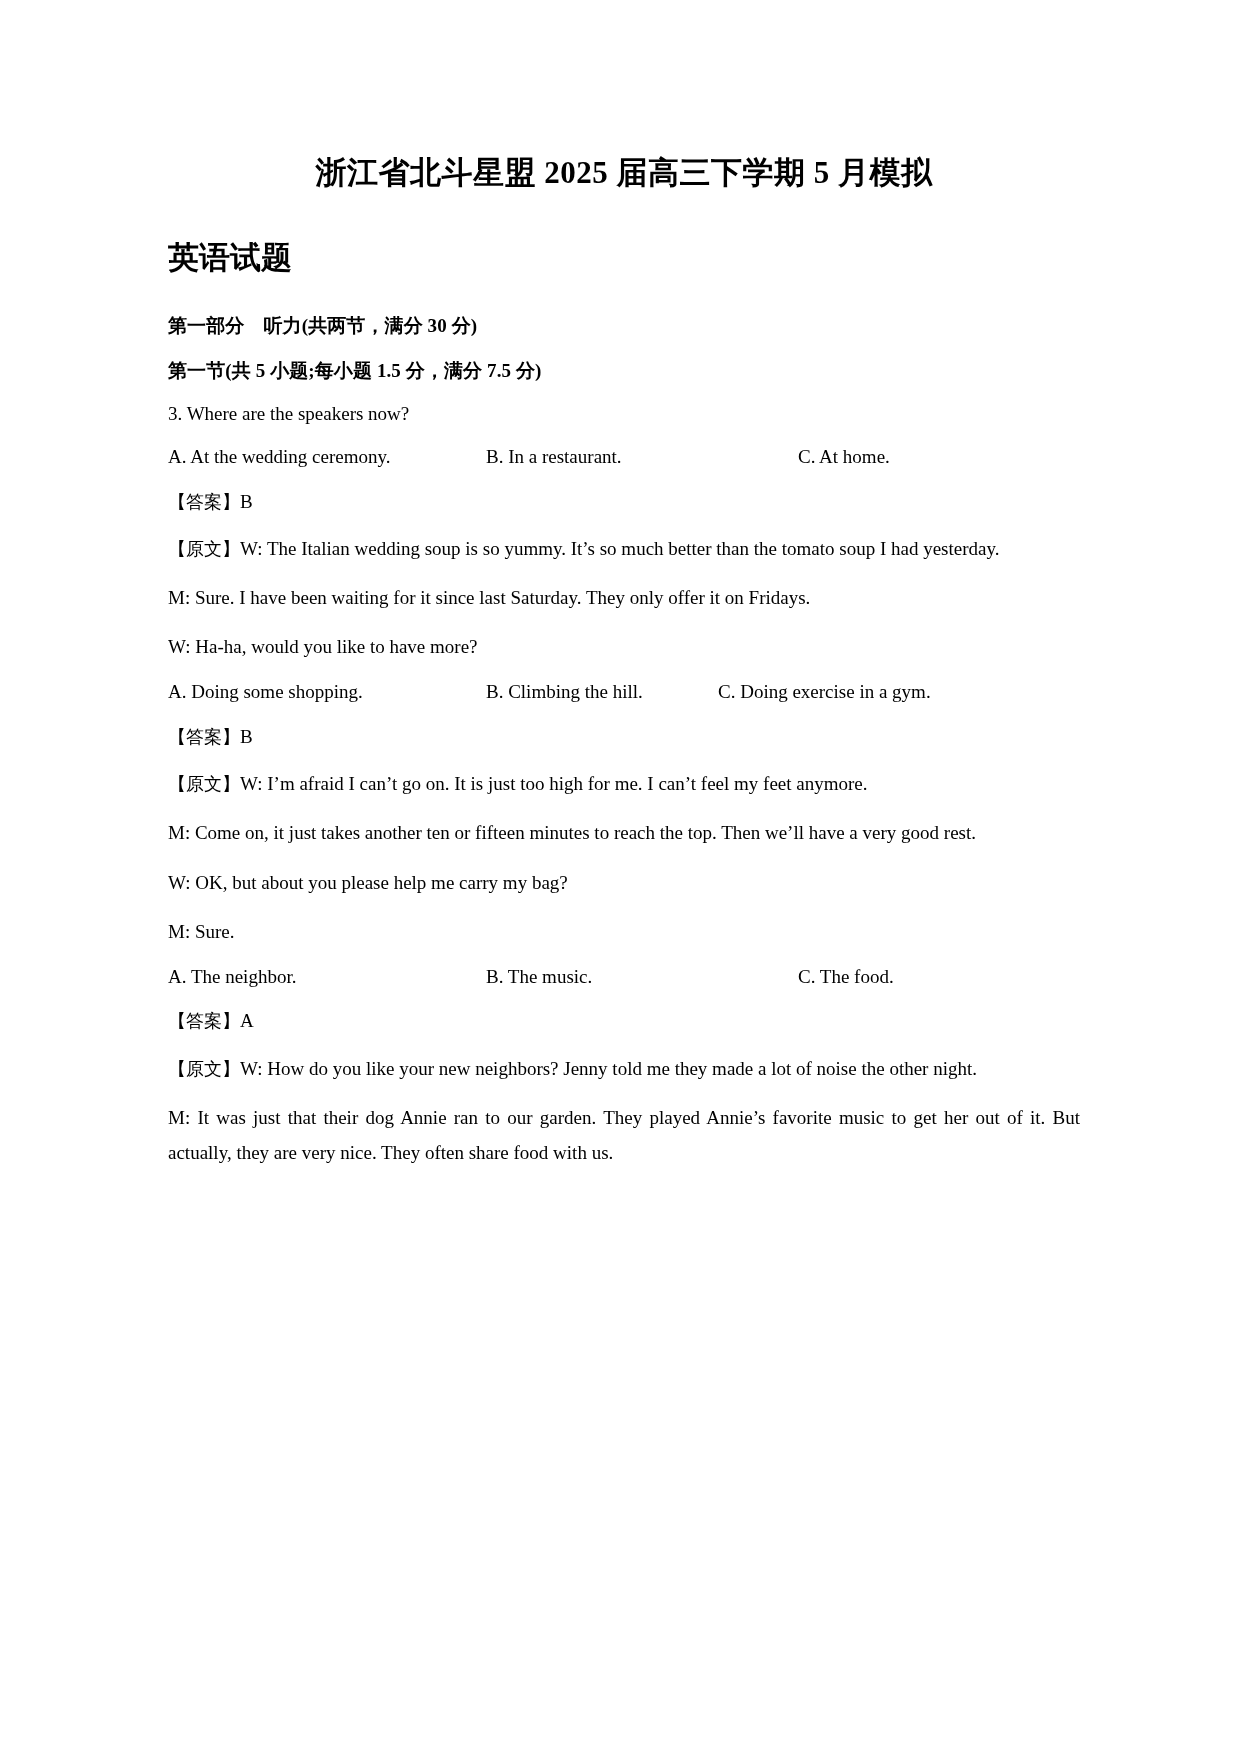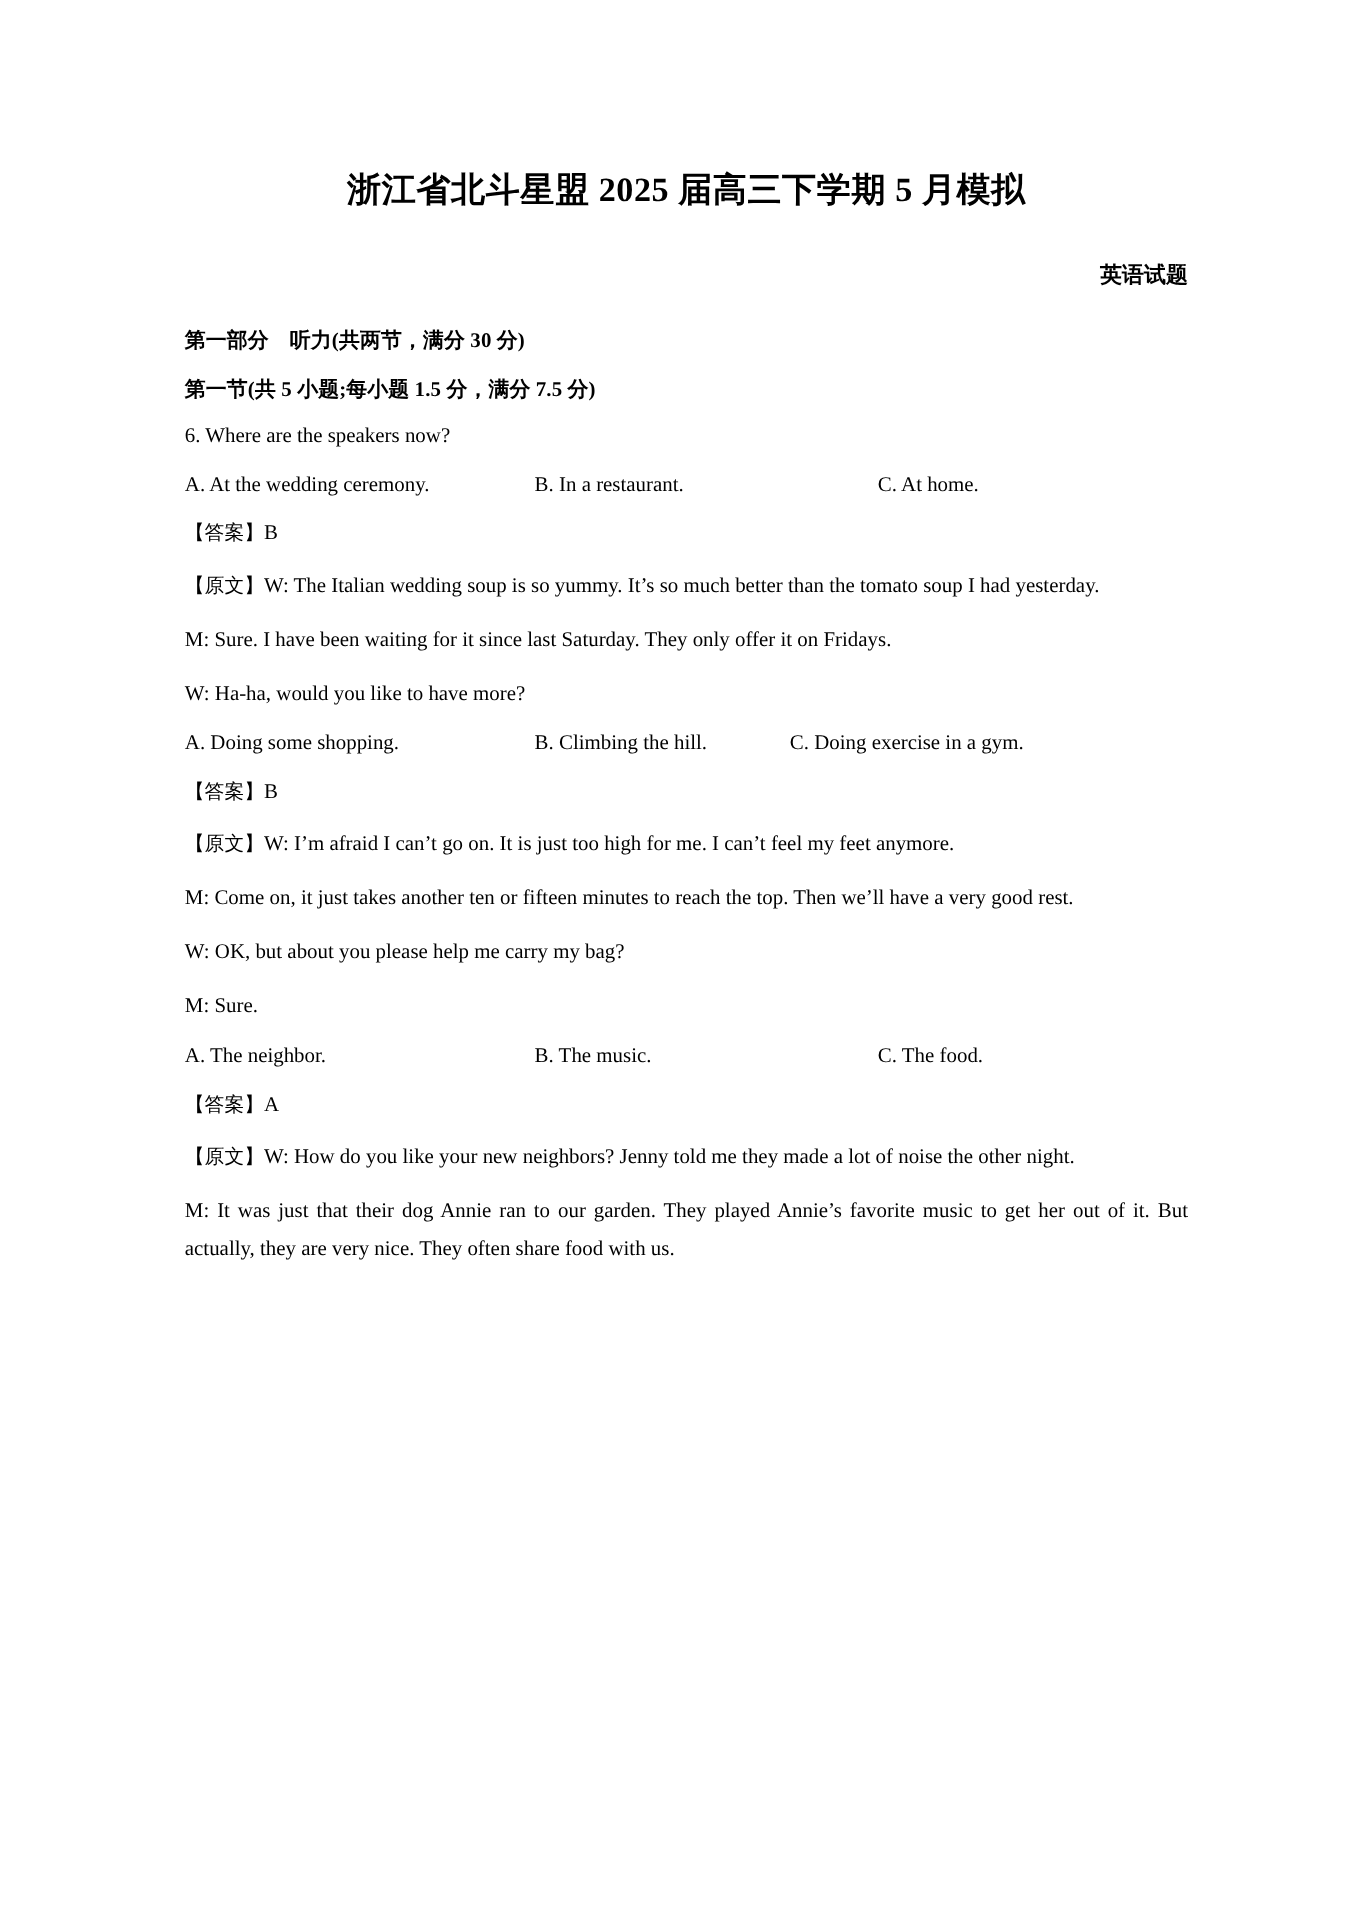--- a/index.html
+++ b/index.html
@@ -23,23 +23,23 @@
   }
   .doc-title {
     font-size: 31px;
     font-weight: bold;
     text-align: center;
     letter-spacing: 0.5px;
     margin: 32px 0 0 0;
     line-height: 1.5;
   }
   .doc-subtitle {
-    font-size: 20px;
+    font-size: 31px;
     font-weight: bold;
-    text-align: right;
+    text-align: left;
     margin: 38px 0 0 0;
     line-height: 1.5;
   }
   .section-heading {
     font-size: 19px;
     font-weight: bold;
     margin: 30px 0 0 0;
     line-height: 1.55;
     letter-spacing: 0.1px;
   }
@@ -95,21 +95,21 @@
 <body>
 
 <div class="page">
 
   <h1 class="doc-title">浙江省北斗星盟 2025 届高三下学期 5 月模拟</h1>
   <h2 class="doc-subtitle">英语试题</h2>
 
   <p class="section-heading">第一部分　听力(共两节，满分 30 分)</p>
   <p class="section-heading">第一节(共 5 小题;每小题 1.5 分，满分 7.5 分)</p>
 
-  <p class="q-line">6. Where are the speakers now?</p>
+  <p class="q-line">3. Where are the speakers now?</p>
   <div class="opt-row">
     <span class="opt opt-a">A. At the wedding ceremony.</span><span class="opt opt-b">B. In a restaurant.</span><span class="opt opt-c">C. At home.</span>
   </div>
   <p class="ans-line"><span class="cn-bracket">【答案】</span><span>B</span></p>
   <p class="script-line"><span class="cn-bracket">【原文】</span><span>W: The Italian wedding soup is so yummy. It’s so much better than the tomato soup I had yesterday.</span></p>
   <p class="script-line">M: Sure. I have been waiting for it since last Saturday. They only offer it on Fridays.</p>
   <p class="script-line">W: Ha-ha, would you like to have more?</p>
 
   <div class="opt-row">
     <span class="opt opt-a">A. Doing some shopping.</span><span class="opt opt-b narrow">B. Climbing the hill.</span><span class="opt opt-c">C. Doing exercise in a gym.</span>

